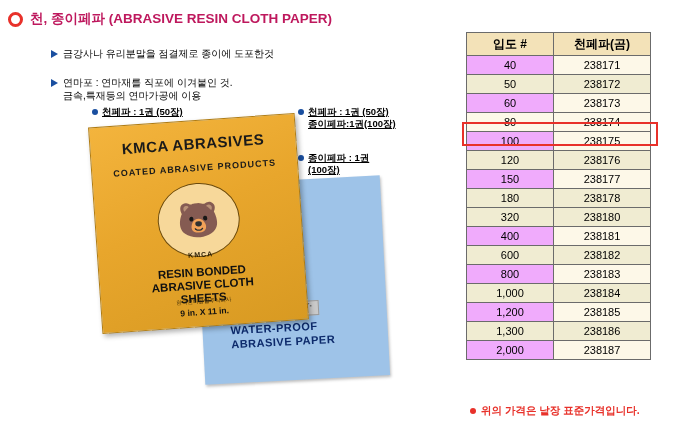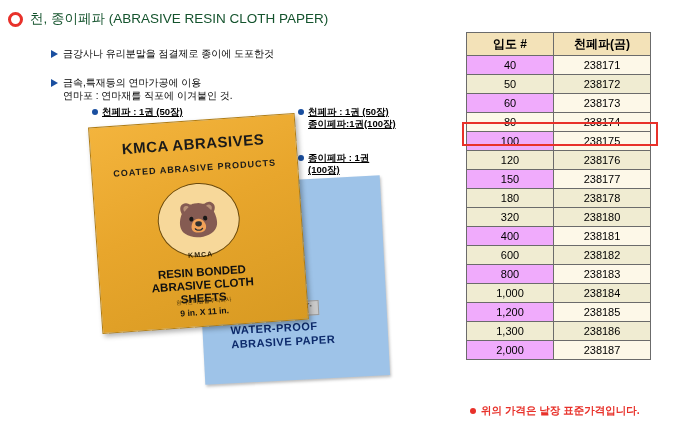--- a/index.html
+++ b/index.html
@@ -26,22 +26,22 @@
   #header .hdr-bullet {
     width: 15px;
     height: 15px;
     border-radius: 50%;
     border: 3px solid #e8312a;
     box-sizing: border-box;
     margin-right: 7px;
   }
   #header .hdr-text {
     font-size: 13.5px;
-    font-weight: normal;
-    color: #14532d;
+    font-weight: bold;
+    color: #be185d;
     white-space: nowrap;
   }
 
   
   .note {
     position: absolute;
     display: flex;
     align-items: flex-start;
     padding-left: 39px;
   }
@@ -326,22 +326,22 @@
 </div>
 
 <div class="note" id="note1">
   <span class="tri"></span>
   <div class="note-lines">금강사나 유리분말을 점결제로 종이에 도포한것</div>
 </div>
 
 <div class="note" id="note2">
   <span class="tri"></span>
   <div class="note-lines">
+    <div>연마포 : 연마재를 직포에 이겨붙인 것.</div>
     <div>금속,특재등의 연마가공에 이용</div>
-    <div>연마포 : 연마재를 직포에 이겨붙인 것.</div>
   </div>
 </div>
 
 <div class="callout" id="callout1">
   <span class="dot"></span>
   <div class="ctext">천페파 : 1권 (50장)</div>
 </div>
 
 <div class="callout" id="callout2">
   <span class="dot"></span>

